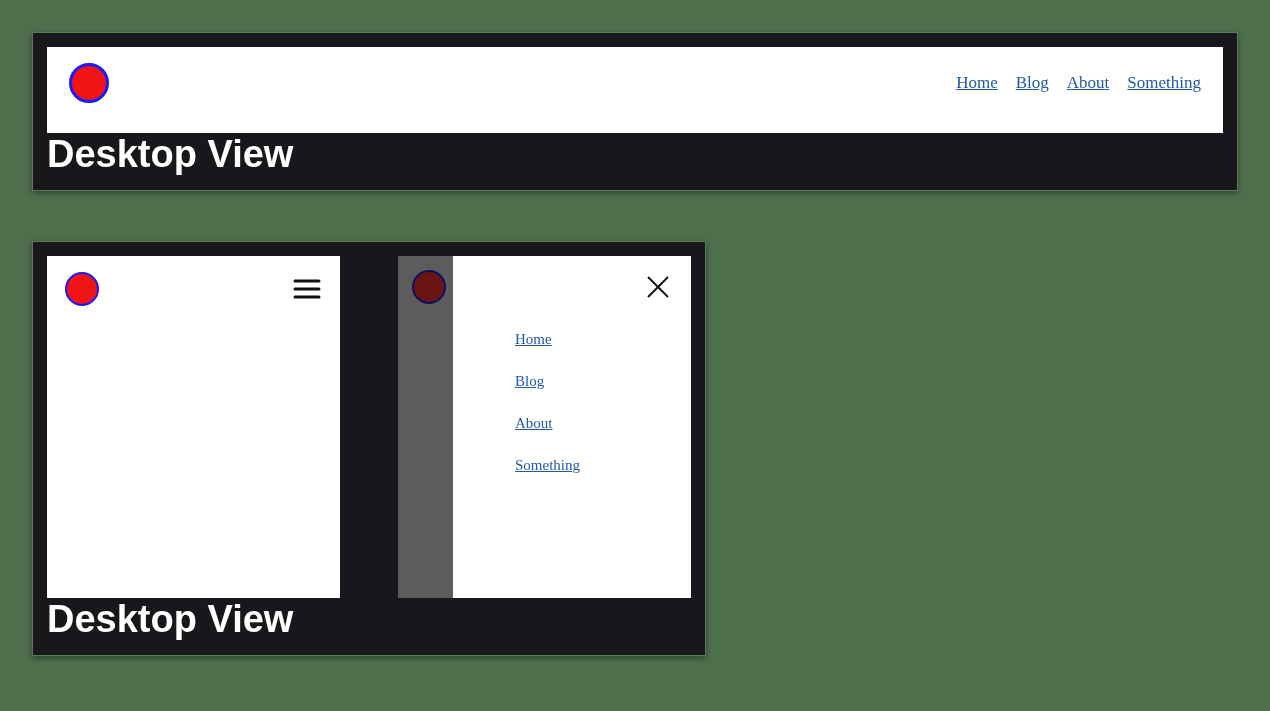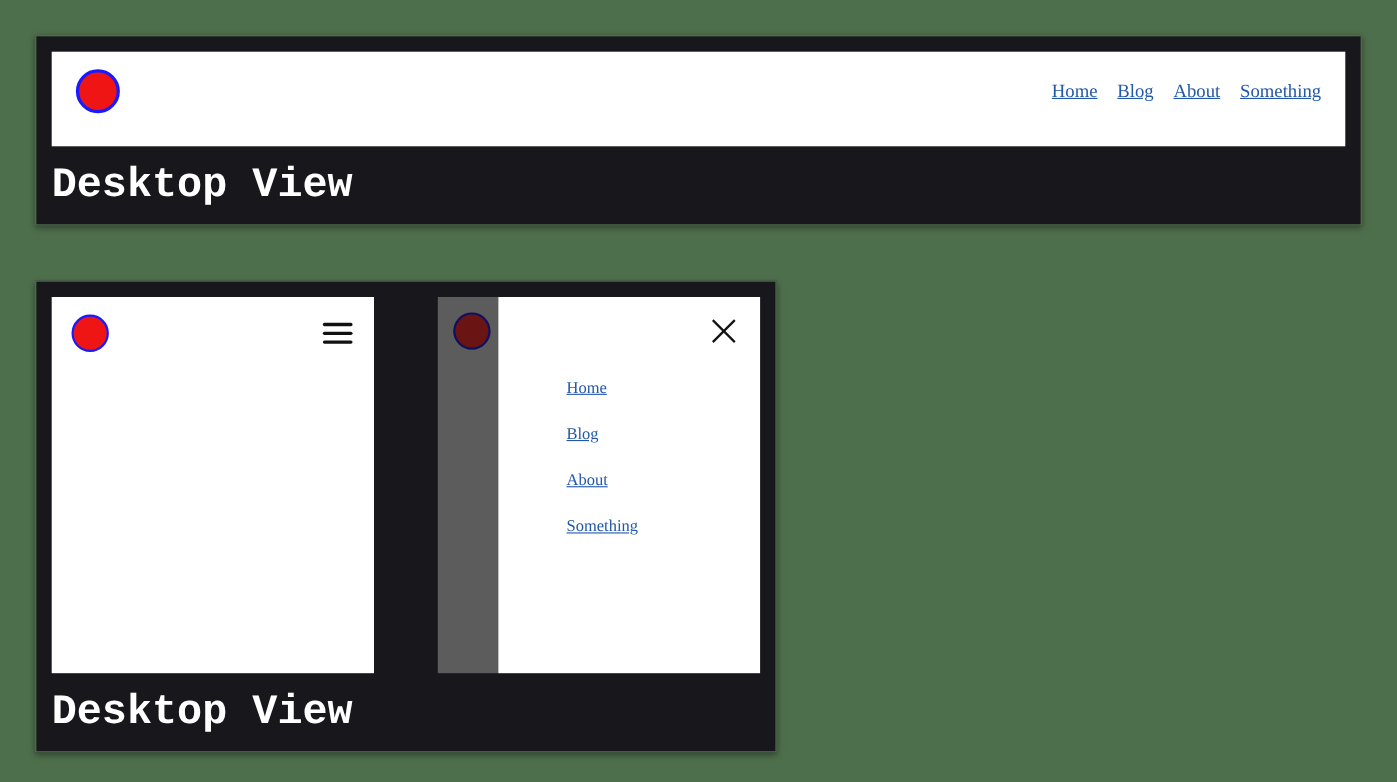--- a/index.html
+++ b/index.html
@@ -19,24 +19,23 @@
   .panel.desktop {
     width: 1206px;
     margin-bottom: 50px;
   }
   .panel.mobile {
     width: 674px;
   }
 
   .panel-title {
     color: #fff;
-    font-family: Liberation Mono, monospace;
+    font-family: Liberation Sans, sans-serif;
     font-weight: 800;
     font-size: 38px;
-    margin-top: 14px;
   }
 
   
   .desktop-bar {
     background: #fff;
     display: flex;
     align-items: center;
     justify-content: space-between;
     padding: 16px 22px 30px 22px;
   }

